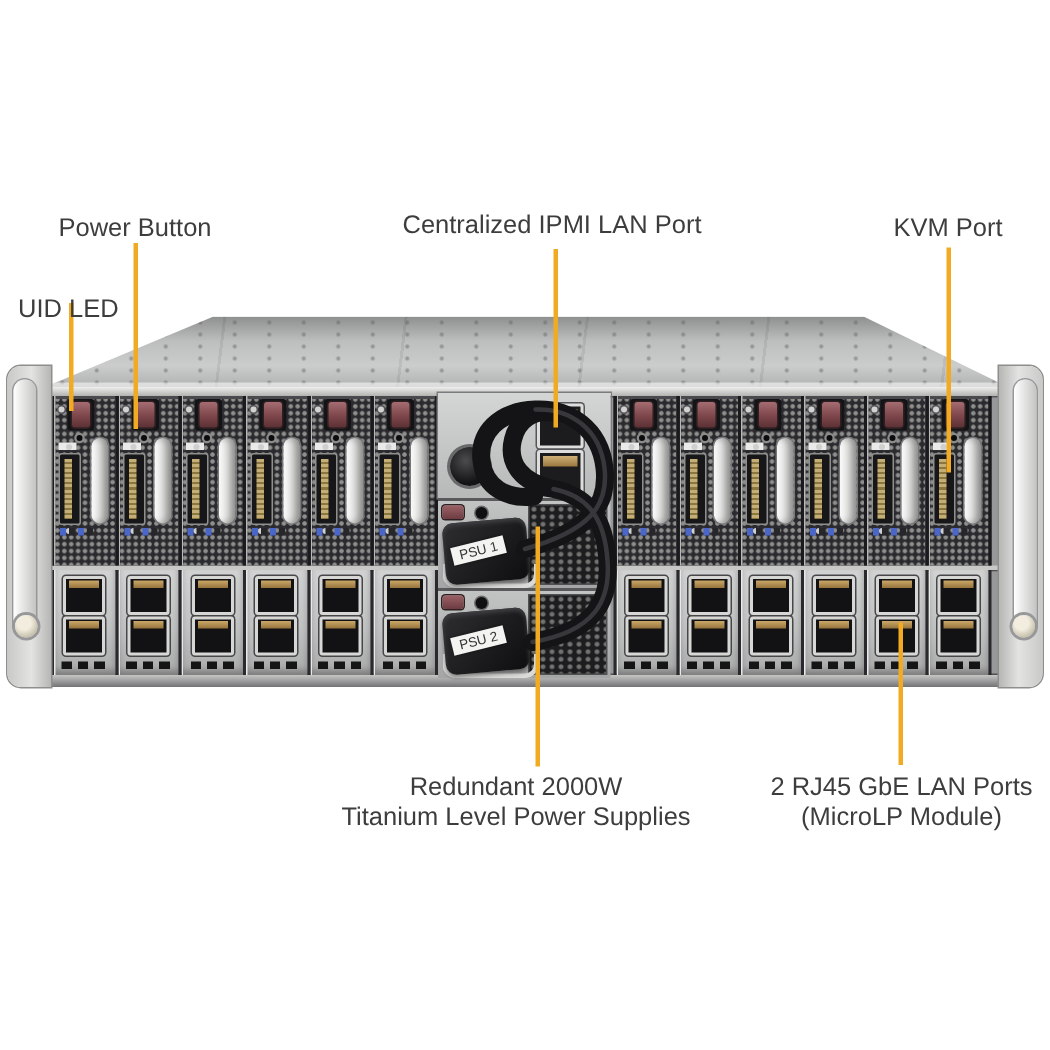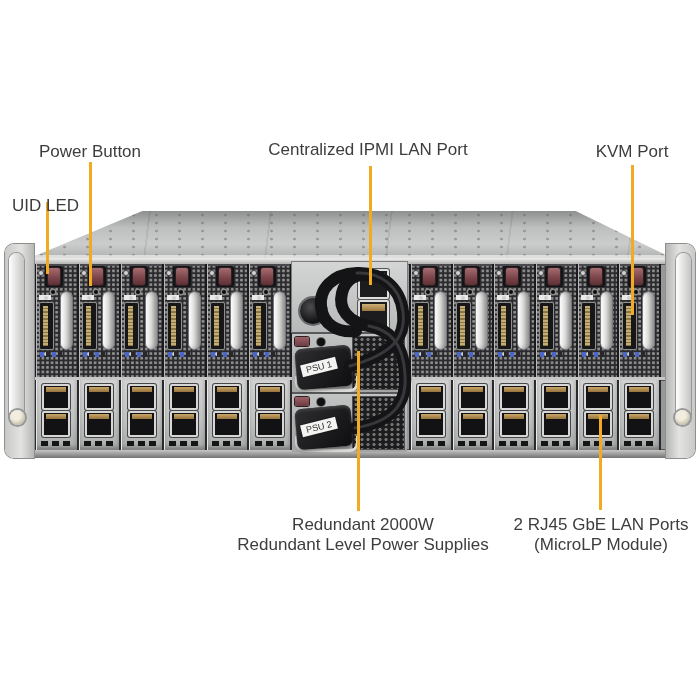--- a/index.html
+++ b/index.html
@@ -8,21 +8,21 @@
   .stage{position:absolute;inset:0;}
 
   
   .callout-label{position:absolute;color:var(--label-text,#3d3d3d);
     font-size:17px;line-height:20px;white-space:nowrap;z-index:30;}
   .c-center{text-align:center;white-space:normal;}
   .lbl-power{left:20px;top:142px;width:140px;text-align:center;}
   .lbl-ipmi{left:258px;top:140px;width:220px;text-align:center;}
   .lbl-kvm{left:562px;top:142px;width:140px;text-align:center;}
   .lbl-uid{left:12px;top:196px;}
-  .lbl-psu{left:223px;top:515px;width:280px;}
+  .lbl-psu{left:204px;top:515px;width:280px;}
   .lbl-lan{left:480px;top:515px;width:242px;}
 
   
   .cline{position:absolute;width:3px;background:var(--callout-line,#F1AB22);z-index:28;}
   .line-uid{left:46px;top:202px;height:72px;}
   .line-power{left:89px;top:162px;height:124px;}
   .line-ipmi{left:369px;top:166px;height:119px;}
   .line-kvm{left:631px;top:165px;height:150px;}
   .line-psu{left:357px;top:351px;height:160px;}
   .line-lan{left:599px;top:415px;height:95px;}
@@ -156,21 +156,21 @@
 <body style="--callout-line: #F1AB22; --label-text: #3D3D3D;">
 
 <div class="stage">
 
   <div class="callout-label lbl-uid">UID LED</div>
   <div class="callout-label lbl-power">Power Button</div>
   <div class="callout-label lbl-ipmi">Centralized IPMI LAN Port</div>
   <div class="callout-label lbl-kvm">KVM Port</div>
   <div class="callout-label lbl-psu c-center">
     <div>Redundant 2000W</div>
-    <div>Redundant Level Power Supplies</div>
+    <div>Titanium Level Power Supplies</div>
   </div>
   <div class="callout-label lbl-lan c-center">
     <div>2 RJ45 GbE LAN Ports</div>
     <div>(MicroLP Module)</div>
   </div>
 
   <div class="cline line-uid"></div>
   <div class="cline line-power"></div>
   <div class="cline line-ipmi"></div>
   <div class="cline line-kvm"></div>

